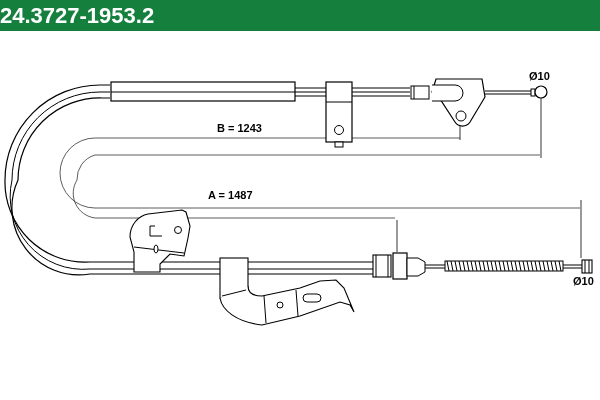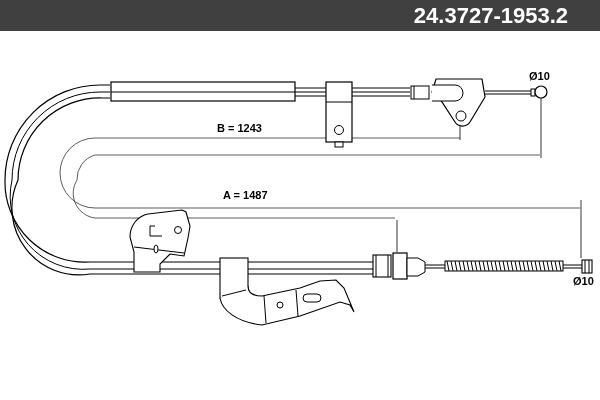--- a/index.html
+++ b/index.html
@@ -1,17 +1,17 @@
 <!DOCTYPE html>
 <html><head>
 <meta charset="utf-8">
 <style>
   html, body { margin: 0; padding: 0; background: #ffffff; }
   body { width: 600px; height: 400px; position: relative; overflow: hidden; font-family: "Liberation Sans", sans-serif; }
-  .header { position: absolute; left: 0; top: 0; width: 600px; height: 31px; background: #404040; display: flex; justify-content: flex-end; align-items: center; }
+  .header { position: absolute; left: 0; top: 0; width: 600px; height: 31px; background: #15803d; display: flex; justify-content: space-between; align-items: center; }
   .header span { color: #ffffff; font-weight: bold; font-size: 22px; letter-spacing: 0px; }
   .header .gap { display: inline-block; width: 32px; }
   svg.drawing { position: absolute; left: 0; top: 0; }
   .dim-label { position: absolute; font-weight: bold; font-size: 11px; color: #000; white-space: nowrap; }
 </style>
 </head>
 <body>
 
 <div class="header">
   <span>24.3727-1953.2</span>
@@ -95,15 +95,15 @@
     <line x1="563" y1="265" x2="582" y2="265"></line>
     <line x1="563" y1="268" x2="582" y2="268"></line>
     <rect x="582" y="260" width="10" height="13" fill="#fff" stroke-width="1.1"></rect>
     <line x1="585" y1="260" x2="585" y2="273"></line>
     <line x1="589" y1="260" x2="589" y2="273"></line>
     <line x1="581" y1="200" x2="581" y2="258" stroke-width="0.8"></line>
   </g>
 </svg>
 
 <div class="dim-label" style="left:217px;top:122px;">B = 1243</div>
-<div class="dim-label" style="left:223px;top:189px;">A = 1487</div>
+<div class="dim-label" style="left:208px;top:189px;">A = 1487</div>
 <div class="dim-label" style="left:529px;top:70px;">Ø10</div>
 <div class="dim-label" style="left:573px;top:275px;">Ø10</div>
 
 </body></html>

